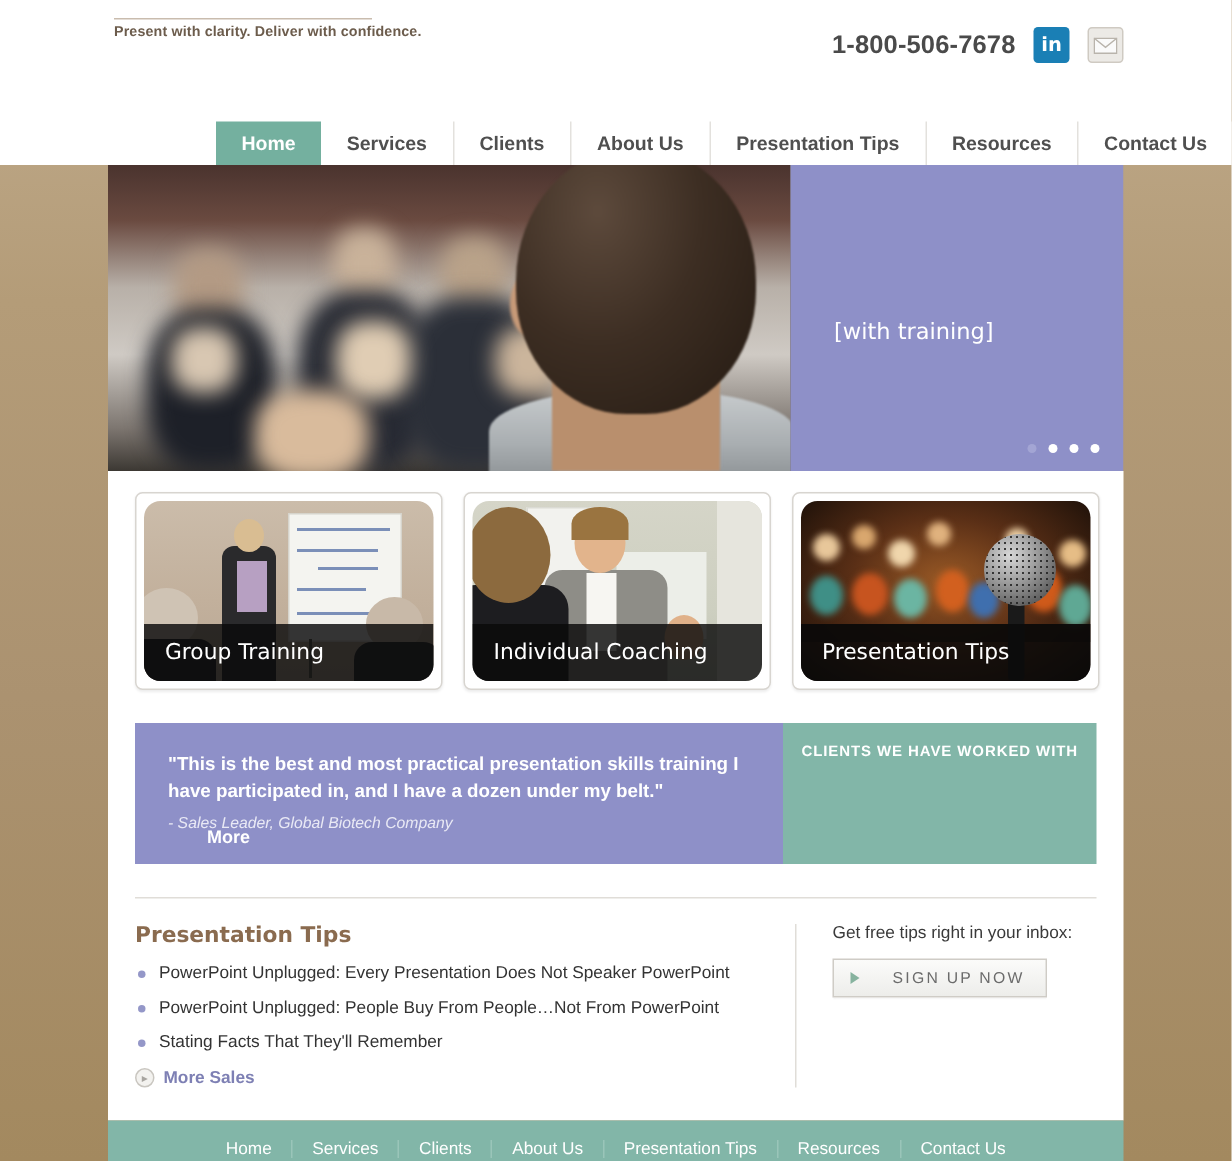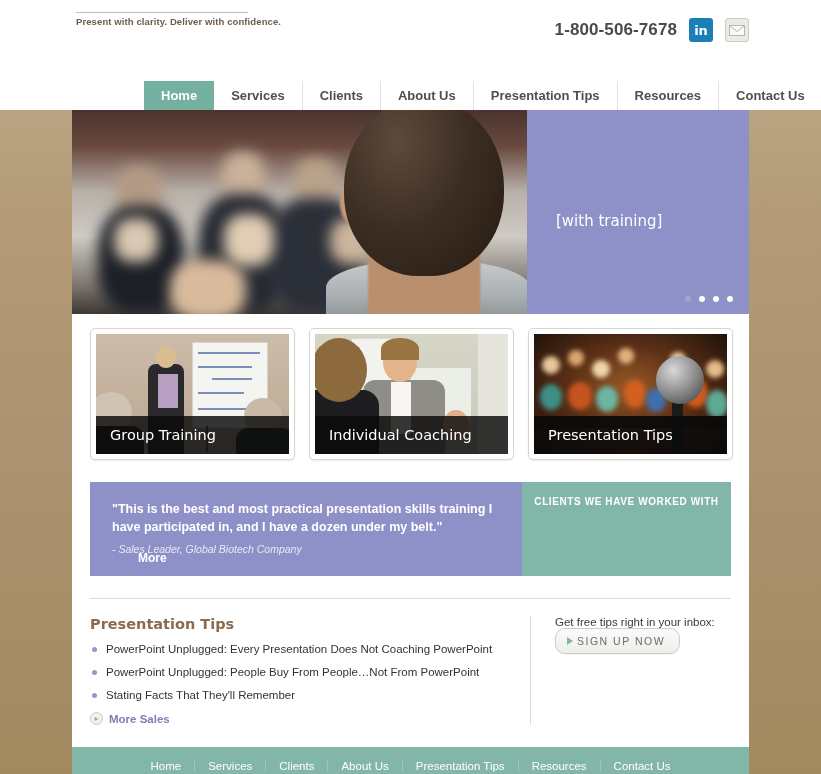--- a/index.html
+++ b/index.html
@@ -119,21 +119,21 @@
   
   .white-body { width: 677px; background: #ffffff; padding: 14px 18px 0 18px; }
 
   
   .cards { display: flex; gap: 14px; }
   .card {
     position: relative; width: 205px; height: 132px;
     background: #fff; border: 1px solid #d8d5d0; border-radius: 5px;
     padding: 5px; box-shadow: 0 1px 2px rgba(0,0,0,.08);
   }
-  .card-img { position: relative; width: 193px; height: 120px; overflow: hidden; background: #888; }
+  .card-img { position: relative; width: 193px; height: 120px; overflow: hidden; background: #888; border-radius: 11px; }
   .card-cap {
     position: absolute; left: 0; right: 0; bottom: 0; height: 38px;
     background: rgba(10,10,10,.82);
     display: flex; align-items: center; padding-left: 14px;
     font-family: "DejaVu Sans", sans-serif;
     font-size: 14.5px; color: #ffffff;
   }
   
   .c1 { background: linear-gradient(180deg,#cbbcaa 0%,#c2b09c 55%,#b8a794 100%); }
   .c1 .flip { position: absolute; left: 96px; top: 8px; width: 76px; height: 86px;
@@ -205,26 +205,26 @@
   .tip-li { display: flex; align-items: flex-start; margin-bottom: 9px; }
   .tip-bullet { width: 5px; height: 5px; border-radius: 50%; background: #9497c8; margin: 5px 9px 0 2px; flex: none; }
   .tip-txt { font-size: 11.5px; color: #333333; line-height: 14px; }
   .more-tips { display: flex; align-items: center; margin-top: 10px; }
   .circ-icon {
     width: 13px; height: 13px; border-radius: 50%; border: 1px solid #c9c6c0;
     background: #f3f2ef; margin-right: 6px; display: flex; align-items: center; justify-content: center;
     font-size: 8px; color: #a8a5a0; line-height: 1;
   }
   .more-tips-label { font-size: 11.5px; font-weight: bold; color: #7e80b4; }
-  .inbox-txt { font-size: 11.5px; color: #3a3a3a; }
+  .inbox-txt { font-size: 11.5px; color: #3a3a3a; margin-bottom: 11px; }
   .signup {
-    display: inline-flex; align-items: center; gap: 4px;
+    display: inline-flex; align-items: center; gap: 22px;
     padding: 6px 14px 6px 11px;
     background: linear-gradient(180deg,#fbfbfa 0%,#ededea 100%);
-    border: 1px solid #cfccc6; border-radius: 10px;
+    border: 1px solid #cfccc6; border-radius: 0;
     font-size: 10.5px; color: #6b6b6b; letter-spacing: 1.5px;
     box-shadow: 0 1px 1px rgba(0,0,0,.05);
   }
   .play-tri {
     width: 0; height: 0; border-left: 6px solid #87b39f;
     border-top: 4px solid transparent; border-bottom: 4px solid transparent;
   }
   .body-pad { height: 22px; }
 
   
@@ -375,21 +375,21 @@
     </div>
 
     <div class="hr"></div>
 
     <div class="cols">
       <div class="col-left">
         <div class="sec-h">Presentation Tips</div>
         <ul class="tip-list">
           <li class="tip-li">
             <span class="tip-bullet"></span>
-            <span class="tip-txt">PowerPoint Unplugged: Every Presentation Does Not Coaching PowerPoint</span>
+            <span class="tip-txt">PowerPoint Unplugged: Every Presentation Does Not Speaker PowerPoint</span>
           </li>
           <li class="tip-li">
             <span class="tip-bullet"></span>
             <span class="tip-txt">PowerPoint Unplugged: People Buy From People…Not From PowerPoint</span>
           </li>
           <li class="tip-li">
             <span class="tip-bullet"></span>
             <span class="tip-txt">Stating Facts That They'll Remember</span>
           </li>
         </ul>

